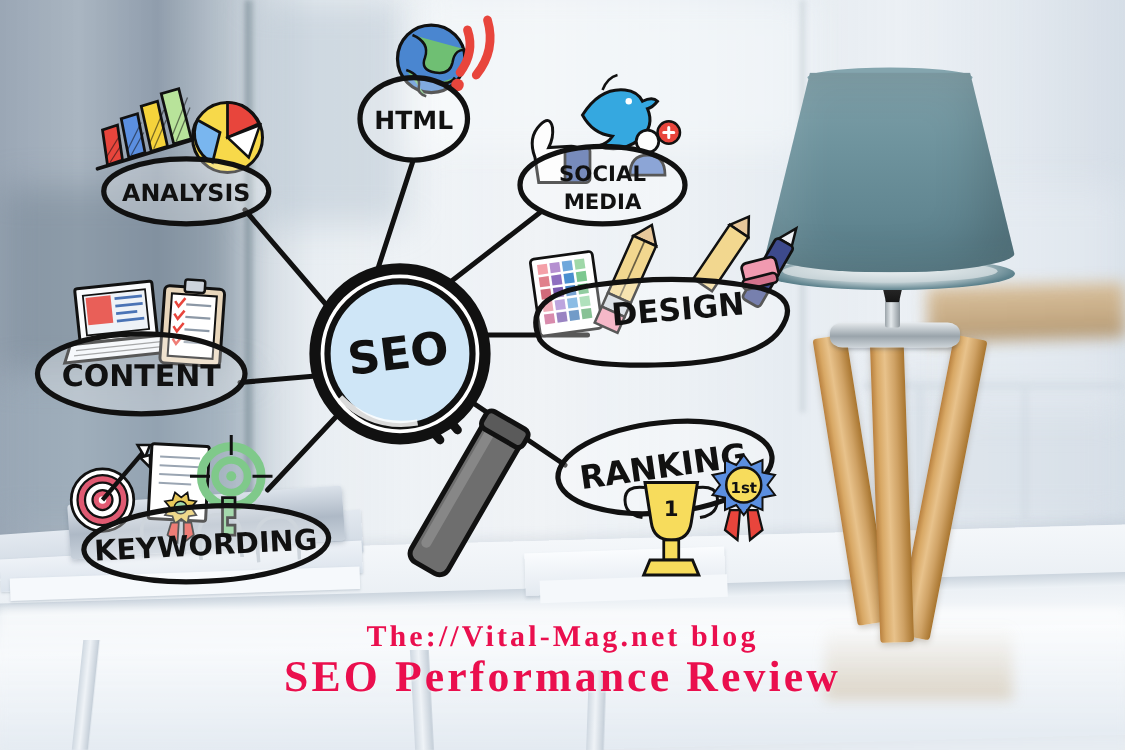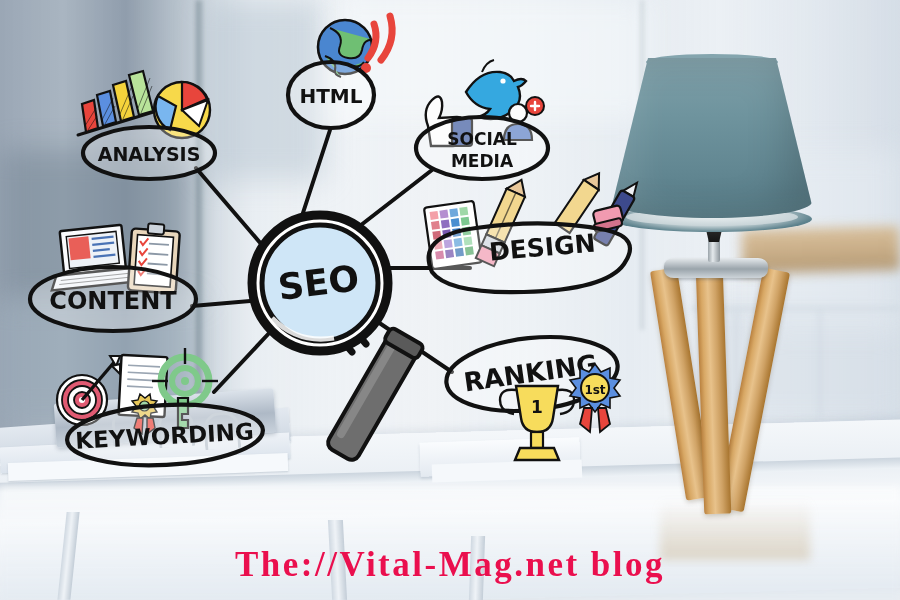--- a/index.html
+++ b/index.html
@@ -182,21 +182,21 @@
     z-index:40;
   }
   .title-line{
     font-family:"Liberation Serif", serif;
     font-weight:bold;
     color:#ea0f4e;
     letter-spacing:2.5px;
     text-shadow:0 1px 0 rgba(255,255,255,.25);
     white-space:nowrap;
   }
-  .title-line.l1{font-size:35px;margin-top:48px;}
+  .title-line.l1{font-size:24px;}
   .title-line.l2{font-size:35px;}
 </style>
 </head>
 <body>
 
 <div id="stage">
 
   <div class="bg-layer">
     <div class="bg-window"></div>
     <div class="bb1 bg-blurblock"></div>
@@ -507,15 +507,16 @@
       <line x1="344" y1="318" x2="366" y2="344" stroke="#111" stroke-width="7" stroke-linecap="round"></line>
       <circle cx="320" cy="283" r="68" fill="#ffffff" stroke="#111" stroke-width="9"></circle>
       <circle cx="320" cy="283" r="58" fill="#cfe6f7" stroke="#111" stroke-width="5"></circle>
       <path d="M272 318 q26 26 62 20" fill="none" stroke="#ffffff" stroke-width="5" opacity=".85"></path>
       <text class="lbl" x="320" y="295" font-size="36" text-anchor="middle" transform="rotate(-7 320 295)">SEO</text>
     </g>
   </svg>
 
   <div class="title-wrap">
     <div class="title-line l1">The://Vital-Mag.net blog</div>
+    <div class="title-line l2">SEO Performance Review</div>
   </div>
 
 </div>
 
 </body></html>

